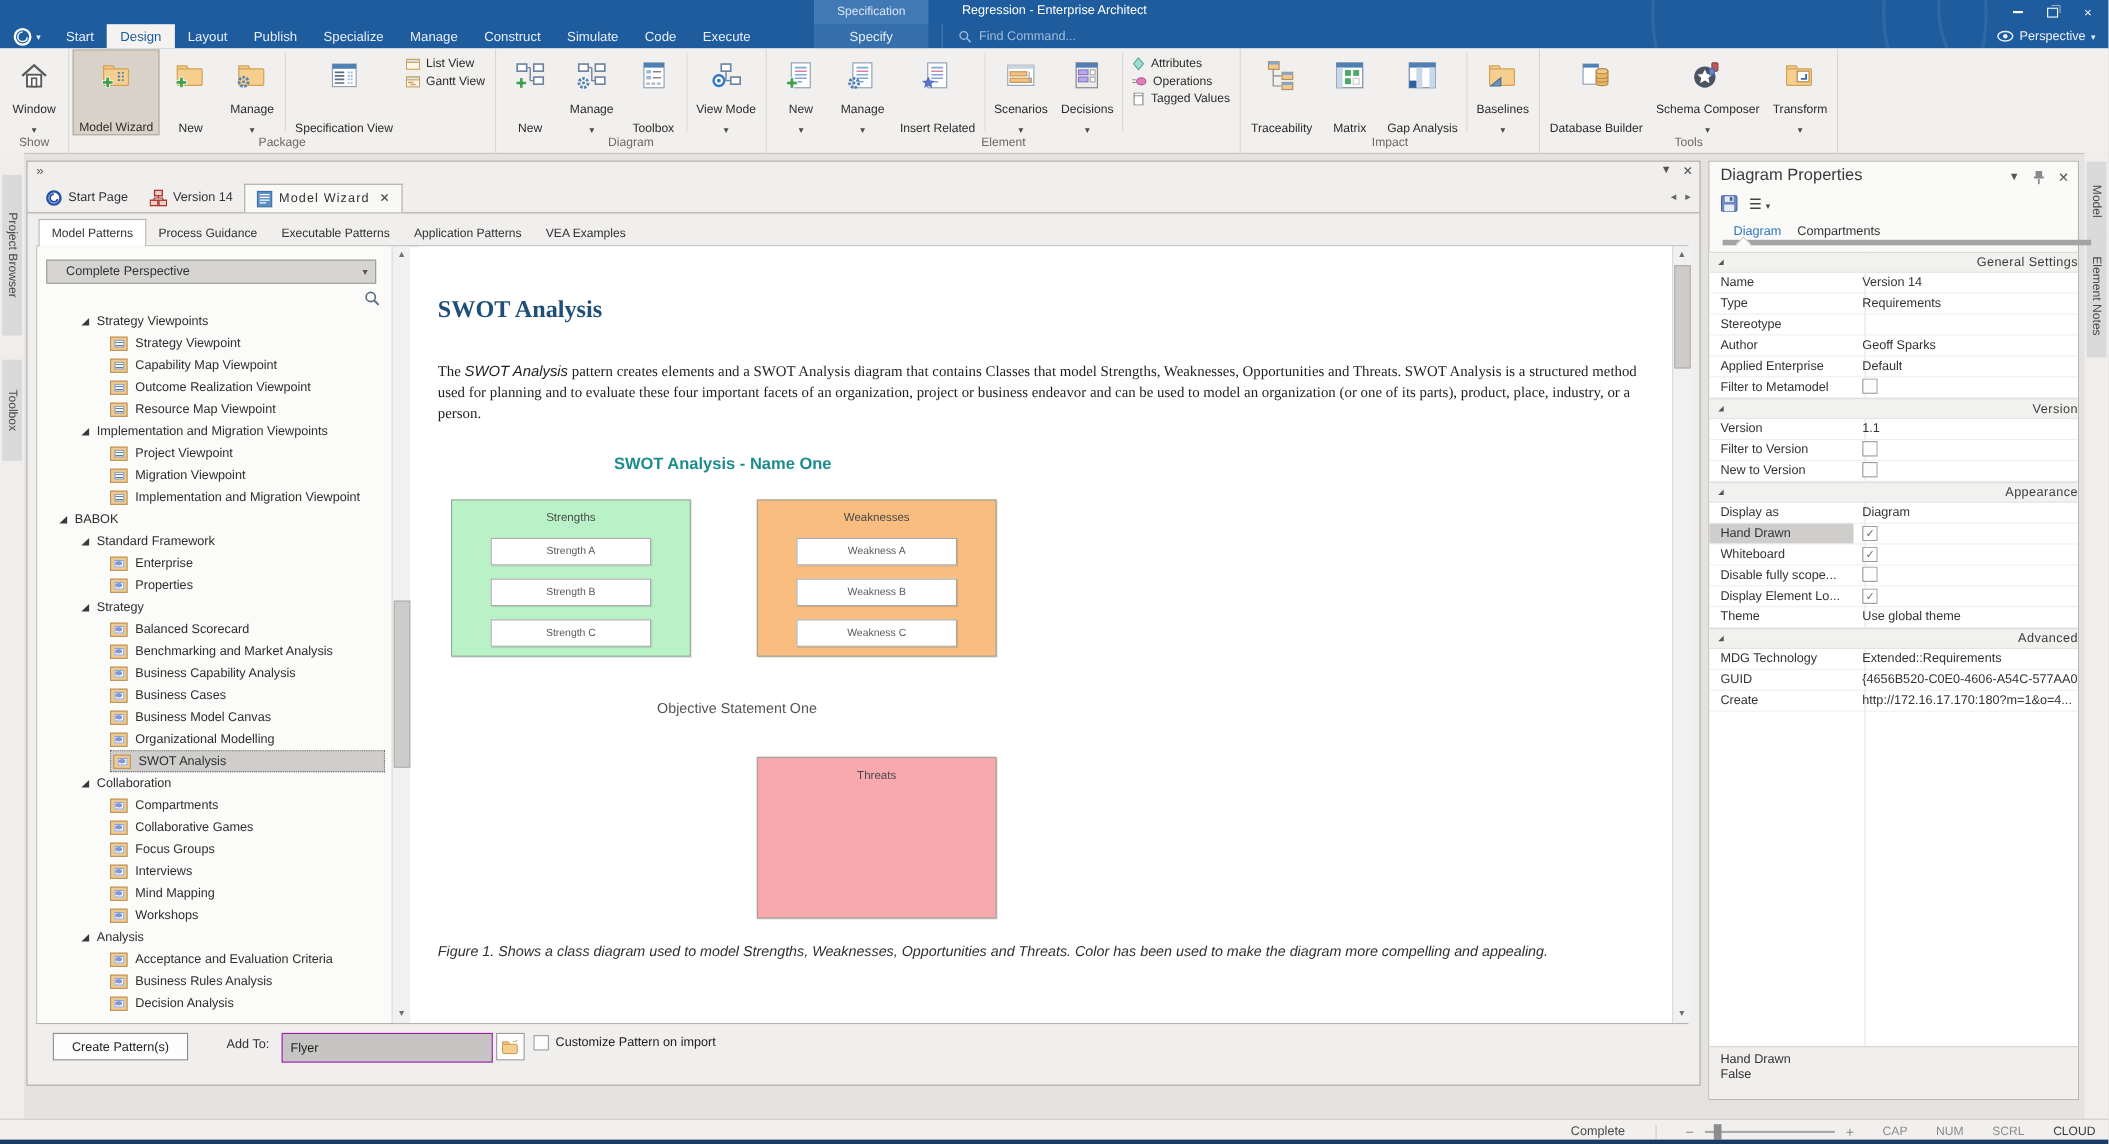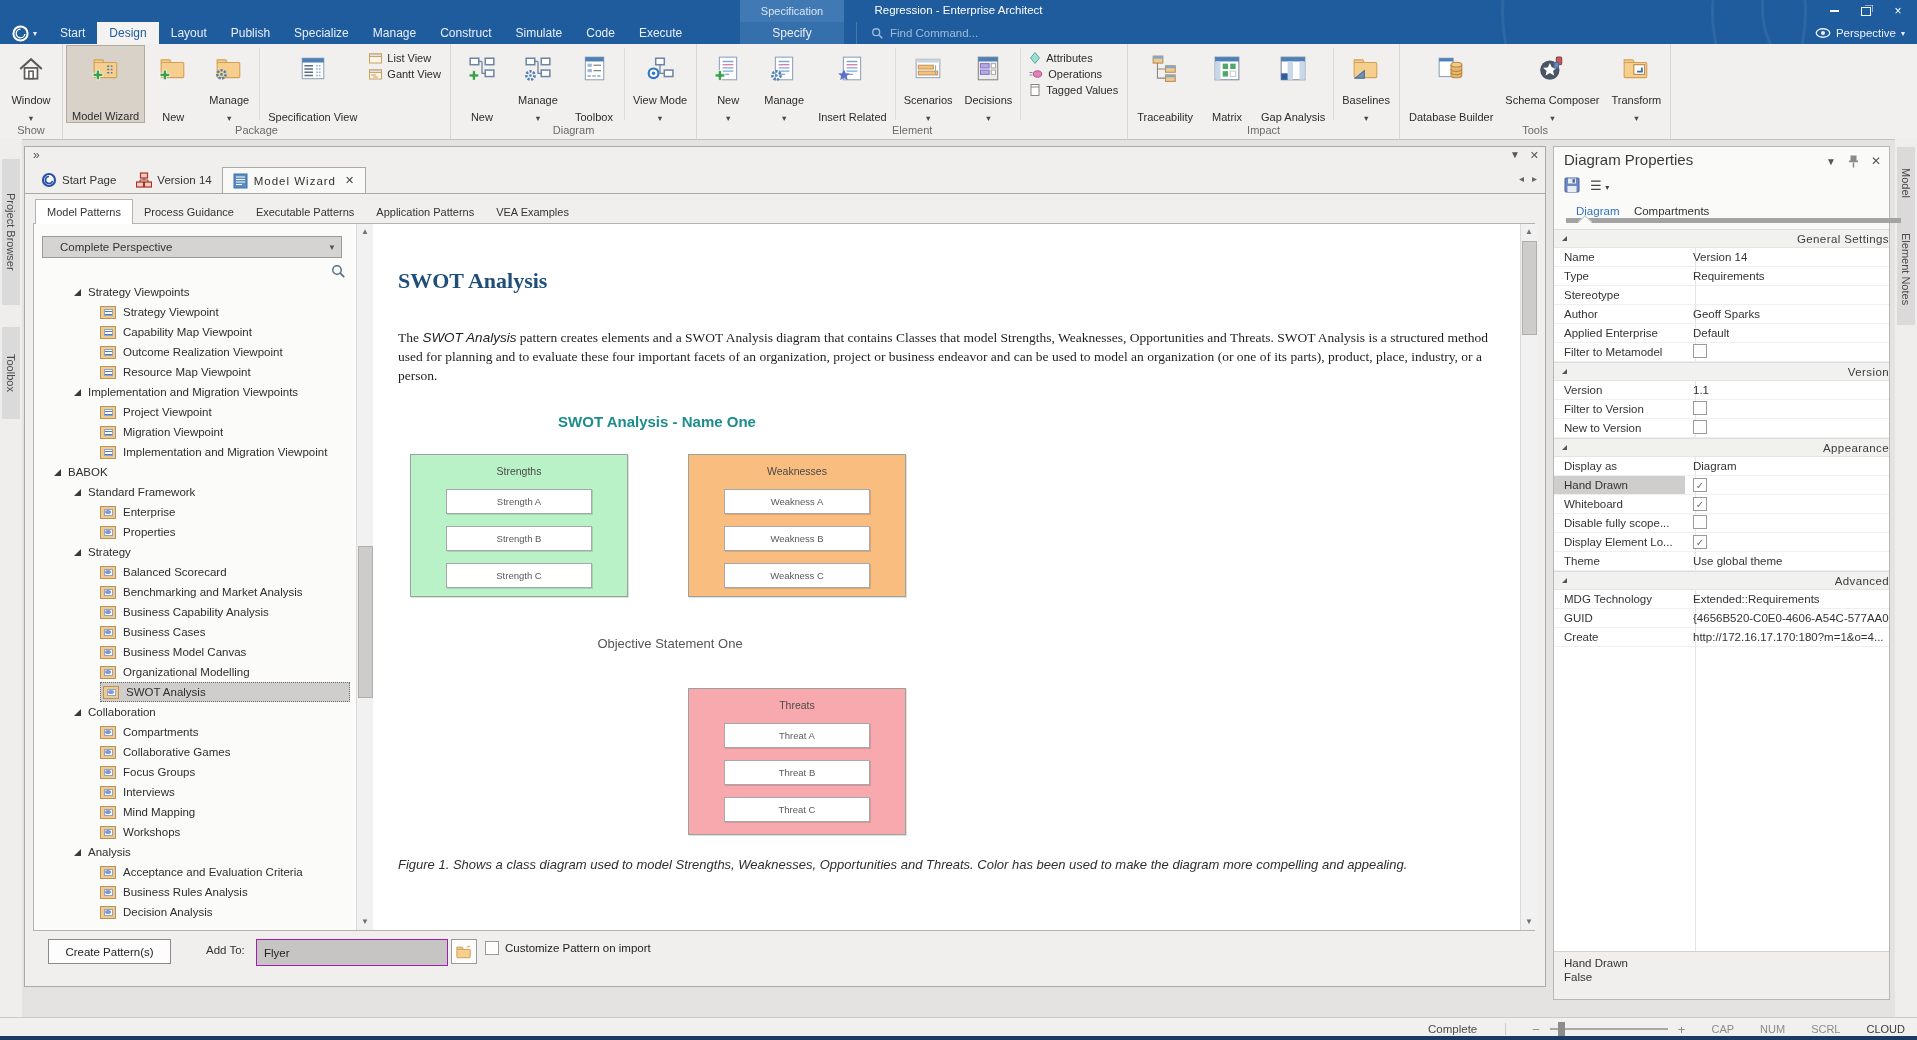--- a/index.html
+++ b/index.html
@@ -825,25 +825,20 @@
               <div class="qitem">Weakness A</div>
               <div class="qitem">Weakness B</div>
               <div class="qitem">Weakness C</div>
             </div>
           </div>
 
           <div id="objective">Objective Statement One</div>
 
           <div class="quad" style="left: 278px; top: 277px; height: 147px; background: rgb(248, 169, 174);">
             <div class="qtitle">Threats</div>
-            <div class="qitems">
-              <div class="qitem">Threat A</div>
-              <div class="qitem">Threat B</div>
-              <div class="qitem">Threat C</div>
-            </div>
           </div>
         </div>
 
         <div id="doccaption">Figure 1. Shows a class diagram used to model Strengths, Weaknesses, Opportunities and Threats. Color has been used to make the diagram more compelling and appealing.</div>
       </div>
       <div id="docscroll">
         <span class="sarrow" style="top:0;">▲</span>
         <div class="sthumb" style="top:17px;height:92px;"></div>
         <span class="sarrow" style="bottom:0;">▼</span>
       </div>

